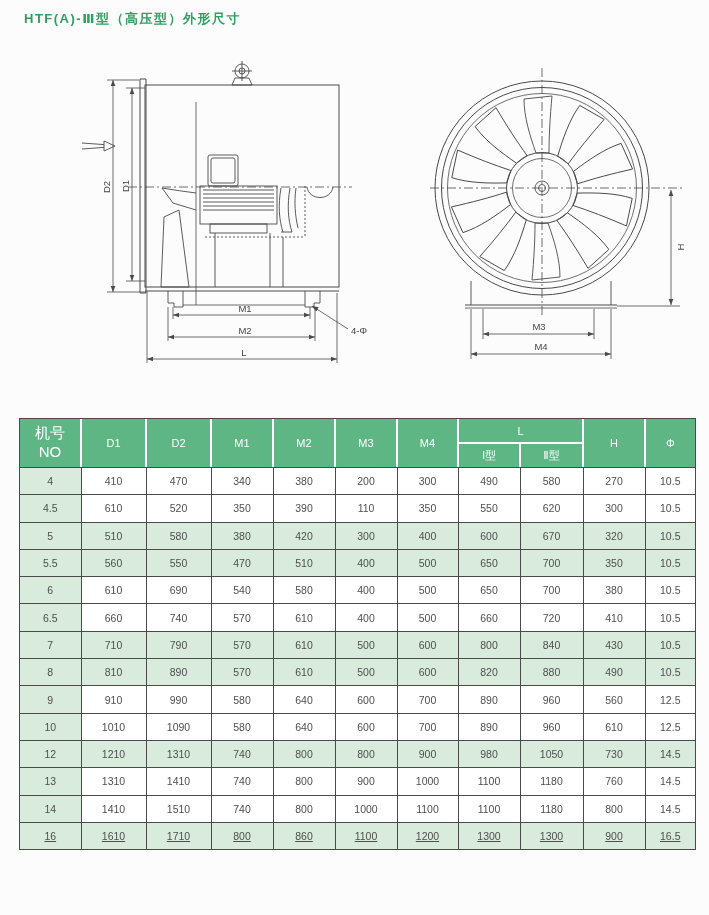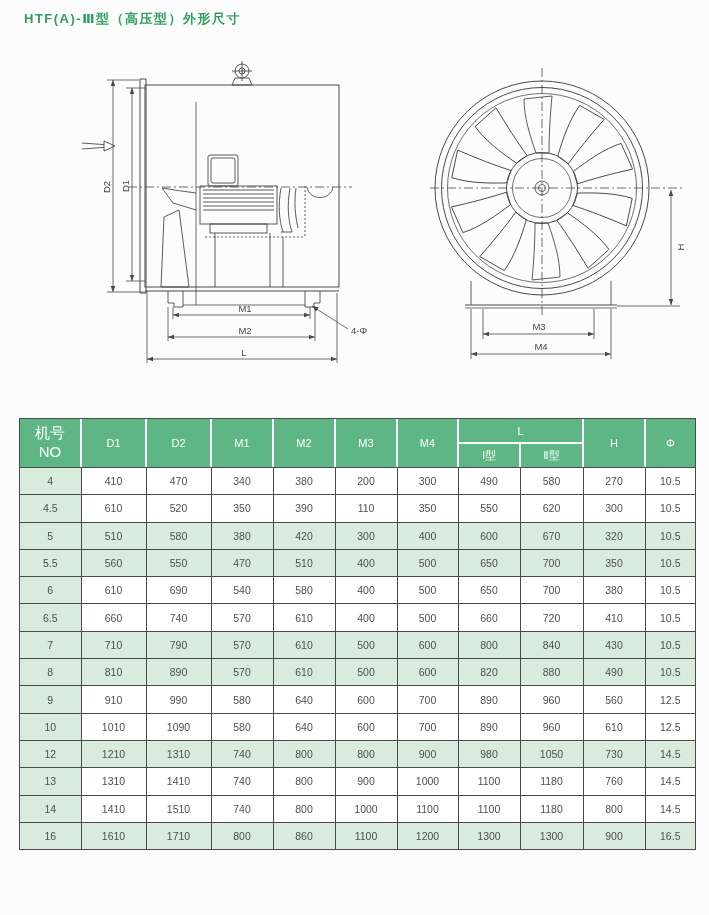--- a/index.html
+++ b/index.html
@@ -41,21 +41,21 @@
   .tbl-head tr:first-child th:last-child{border-right:0;}
   .tbl-head th.no-cell{font-size:15px;line-height:1.25;}
   .tbl-body{border-top:1px solid var(--border-dark,#4a4a4a);}
   .tbl-body td{
     border:1px solid var(--border-dark,#4a4a4a);border-top:0;border-left:0;
     height:26.3px;text-align:center;vertical-align:middle;
     font-size:10.5px;color:var(--text-dark,#4f4f4f);padding:0;
     background:#fff;
   }
   .tbl-body td:last-child{border-right:0;}
-  .tbl-body tr:last-child td{border-bottom:0;}
+  .tbl-body tr:last-child td{border-bottom:0;text-decoration:underline;}
   .tbl-body td:first-child{background:var(--row-green,#d8ebdc);}
   .tbl-body tr.shaded td{background:var(--row-green,#d8ebdc);}
 </style>
 </head>
 <body>
 
 <div class="page-title">HTF(A)-Ⅲ型（高压型）外形尺寸</div>
 
 <svg class="drawings" width="709" height="390" viewBox="0 0 709 390">
   <defs>

